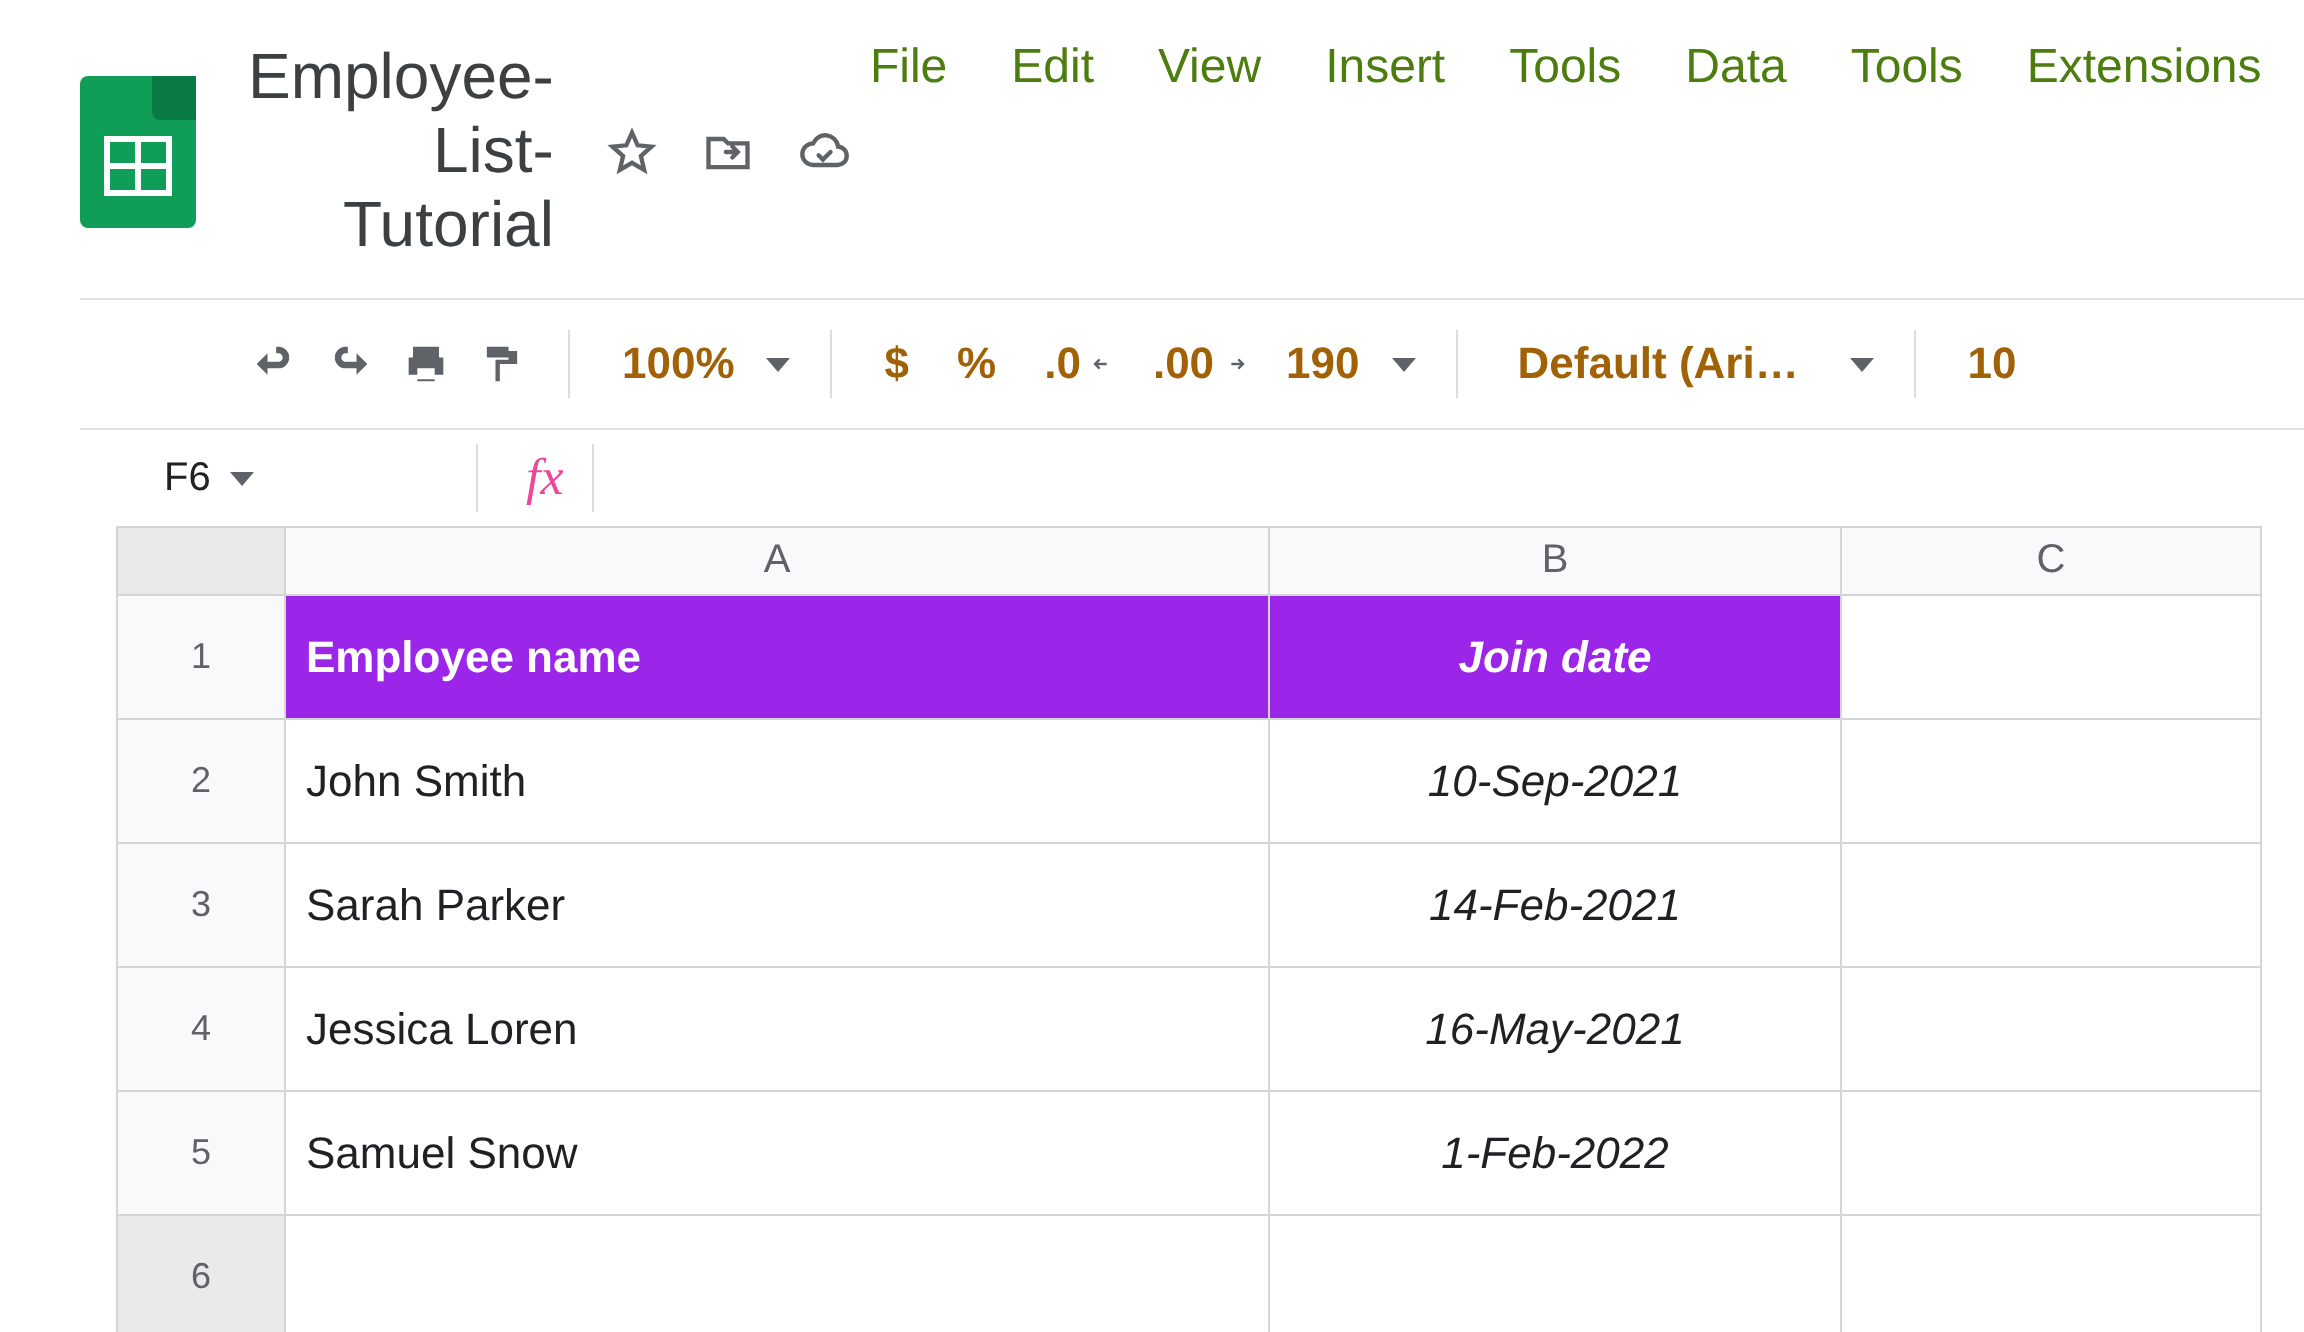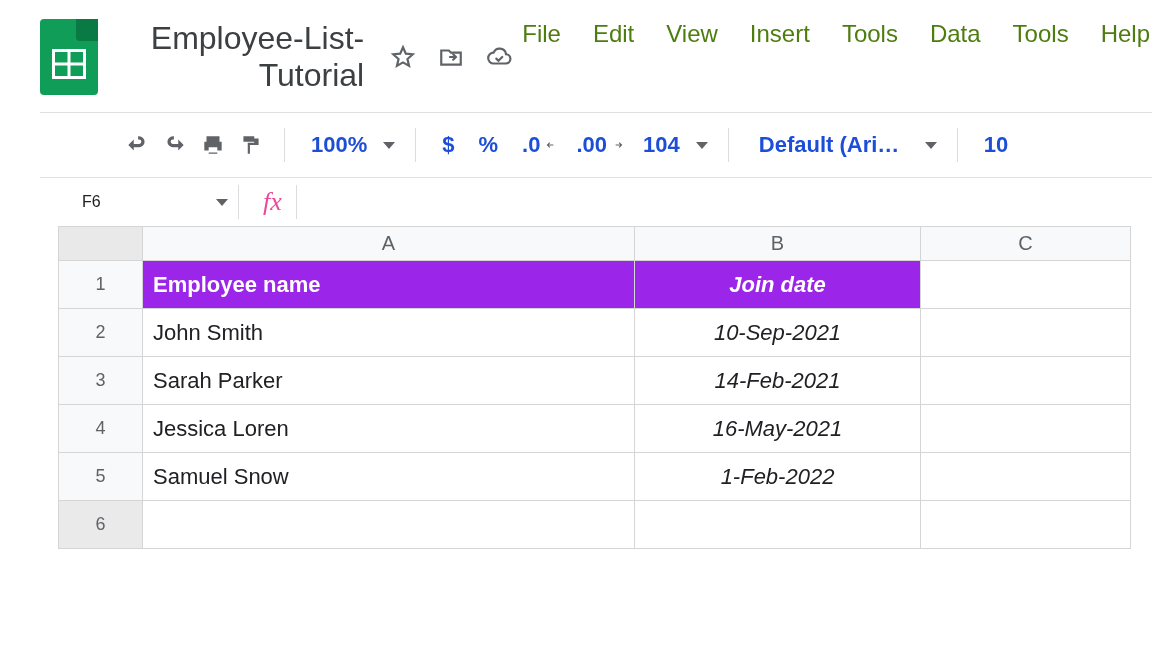--- a/index.html
+++ b/index.html
@@ -70,21 +70,21 @@
     font-size: 22px;
     color: #3c4043;
   }
   .tb-btn {
     display: flex; align-items: center; justify-content: center;
     height: 36px; min-width: 36px;
     padding: 0 6px;
     cursor: pointer;
   }
   .tb-btn svg { width: 26px; height: 26px; fill: #5f6368; }
-  .tb-text { font-weight: 600; font-size: 22px; color: #1d4ed8; padding: 0 6px; }
+  .tb-text { font-weight: 600; font-size: 22px; color: #a16207; padding: 0 6px; }
   .tb-sep { width: 1px; height: 34px; background: #dadce0; margin: 0 14px; }
   .dropdown-caret {
     width: 0; height: 0;
     border-left: 6px solid transparent;
     border-right: 6px solid transparent;
     border-top: 7px solid #5f6368;
     margin-left: 10px;
   }
   .zoom { display:flex; align-items:center; }
   .fontbox {
@@ -100,22 +100,22 @@
   .toolbar-hr2 { border: none; border-top: 1px solid #e0e0e0; margin: 0; }
 
   
   .fxbar {
     display: flex; align-items: center;
     padding: 6px 0 6px 18px;
     height: 48px;
   }
   .name-box {
     width: 180px;
-    font-size: 16px;
-    display:flex; align-items:center; justify-content: space-between;
+    font-size: 20px;
+    display:flex; align-items:center; 
     padding: 0 10px 0 24px;
   }
   .fx-sep { width:1px; height:34px; background:#dadce0; margin:0 10px 0 0; }
   .fx-label { font-family: Georgia, 'Times New Roman', serif; font-style: italic; font-size: 26px; color:#ec4899; padding: 0 14px; }
   .fx-input-sep { width:1px; height:34px; background:#dadce0; }
 
   
   .grid-wrap { margin-left: 18px; }
   table.sheet { border-collapse: collapse; table-layout: fixed; }
   .corner {
@@ -140,21 +140,21 @@
     background: #f8f9fa;
     border: 1px solid #d5d5d5;
     font-weight: 400;
     font-size: 18px;
     color: #5f6368;
     width: 84px;
     text-align: center;
   }
   td.cell {
     border: 1px solid #d5d5d5;
-    height: 48px;
+    height: 62px;
     font-size: 22px;
     padding: 0 10px;
     vertical-align: middle;
   }
   .colA { width: 492px; }
   .colB { width: 286px; text-align: center; font-style: italic; }
   .colC { width: 210px; }
   tr.hdr-row td.cell { background: #9b26ea; color: #fff; font-weight: 700; }
   tr.hdr-row td.colB { text-align: center; }
   tr.hdr-row td.colA { text-align: left; }
@@ -195,20 +195,21 @@
         </span>
       </div>
       <div class="menubar">
         <span class="menu-item">File</span>
         <span class="menu-item">Edit</span>
         <span class="menu-item">View</span>
         <span class="menu-item">Insert</span>
         <span class="menu-item">Tools</span>
         <span class="menu-item">Data</span>
         <span class="menu-item">Tools</span>
+        <span class="menu-item">Extensions</span>
         <span class="menu-item">Help</span>
       </div>
     </div>
   </div>
 
   <hr class="toolbar-hr">
 
   <div class="toolbar">
     <span class="tb-btn">
       <svg viewBox="0 0 24 24">
@@ -248,21 +249,21 @@
           <path d="M16 12H6m4-4-4 4 4 4" stroke="#5f6368" stroke-width="2" fill="none"></path>
         </svg>
     </span>
     <span class="tb-btn">
       <span class="tb-text">.00</span>
       <svg viewBox="0 0 24 24" style="width:14px;height:14px;margin-left:-2px">
           <path d="M8 12h10m-4-4 4 4-4 4" stroke="#5f6368" stroke-width="2" fill="none"></path>
         </svg>
     </span>
     <span class="tb-btn">
-      <span class="tb-text">104</span>
+      <span class="tb-text">190</span>
       <span class="dropdown-caret"></span>
     </span>
     <span class="tb-sep"></span>
     <span class="tb-btn fontbox">
       <span class="tb-text" style="font-weight:700">Default (Ari…</span>
       <span class="dropdown-caret"></span>
     </span>
     <span class="tb-sep"></span>
     <span class="tb-btn fontsize-box">
       <span class="tb-text">10</span>

